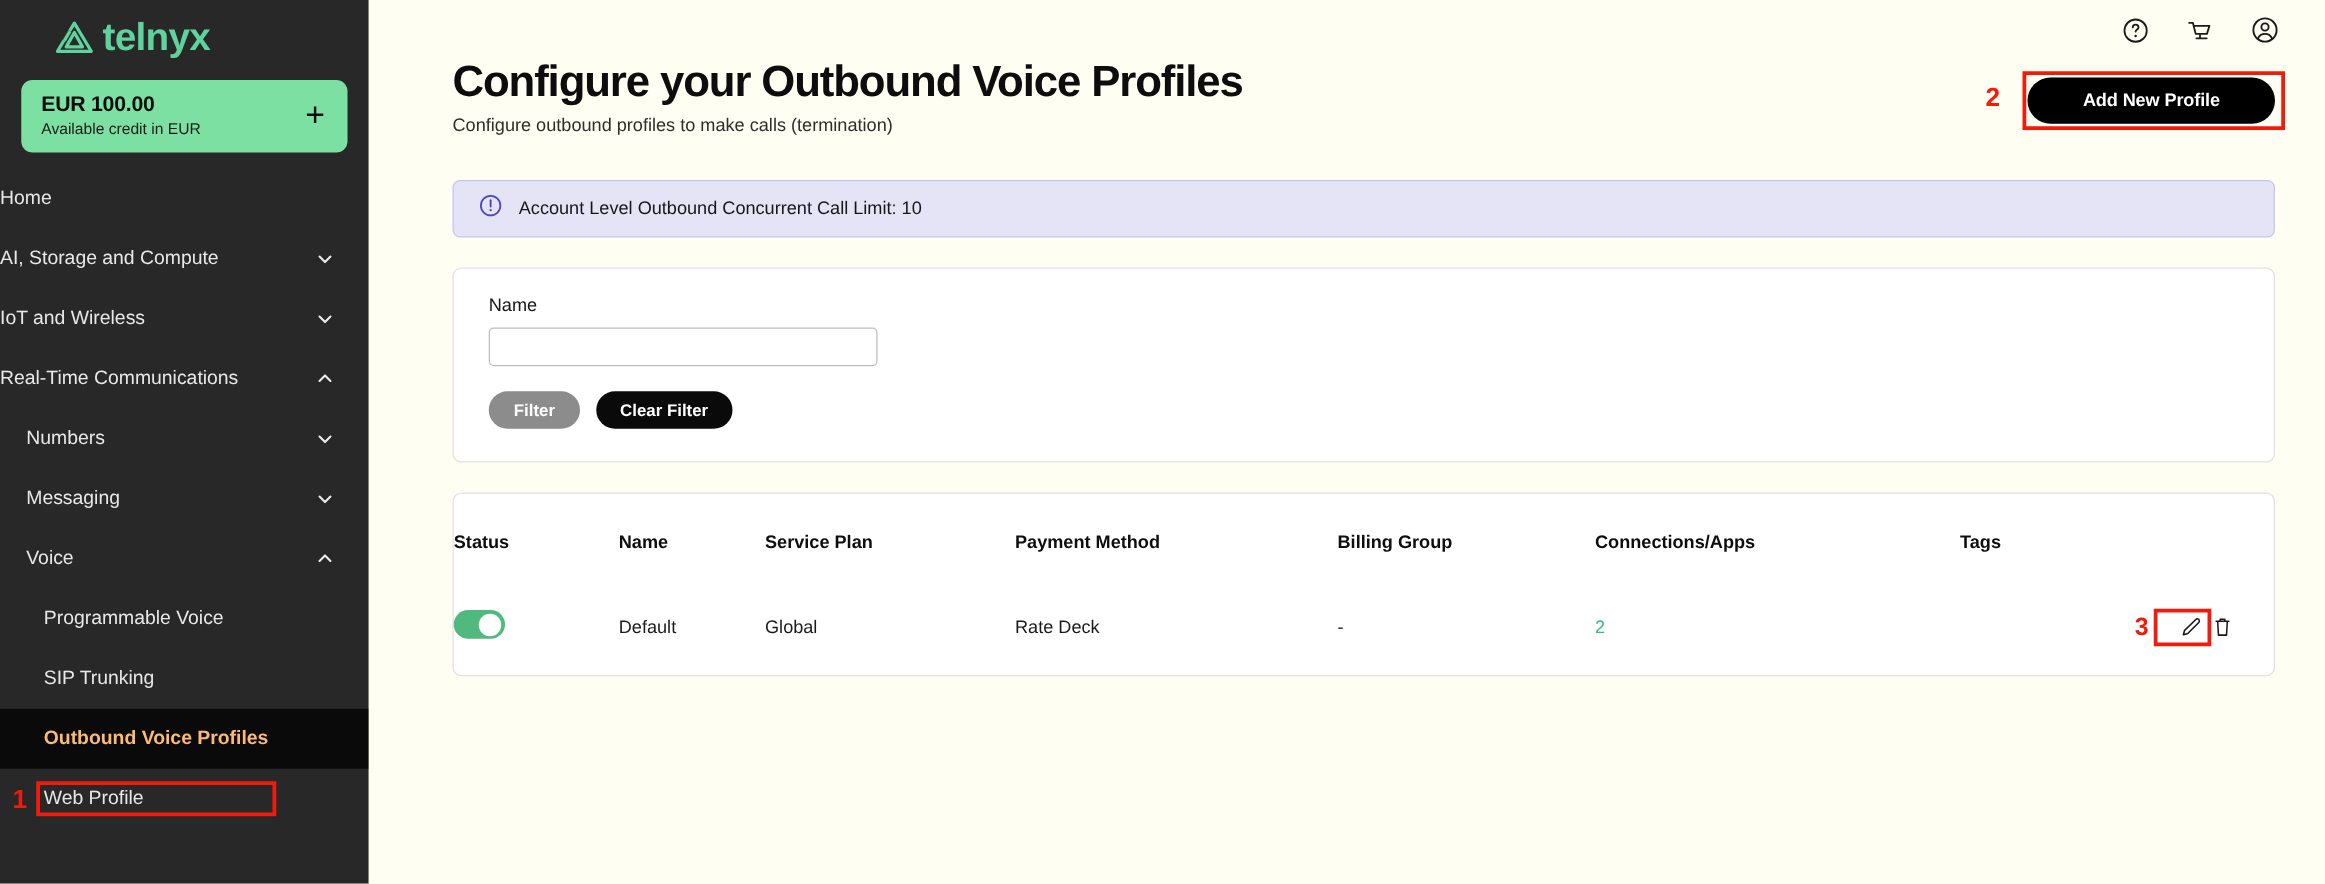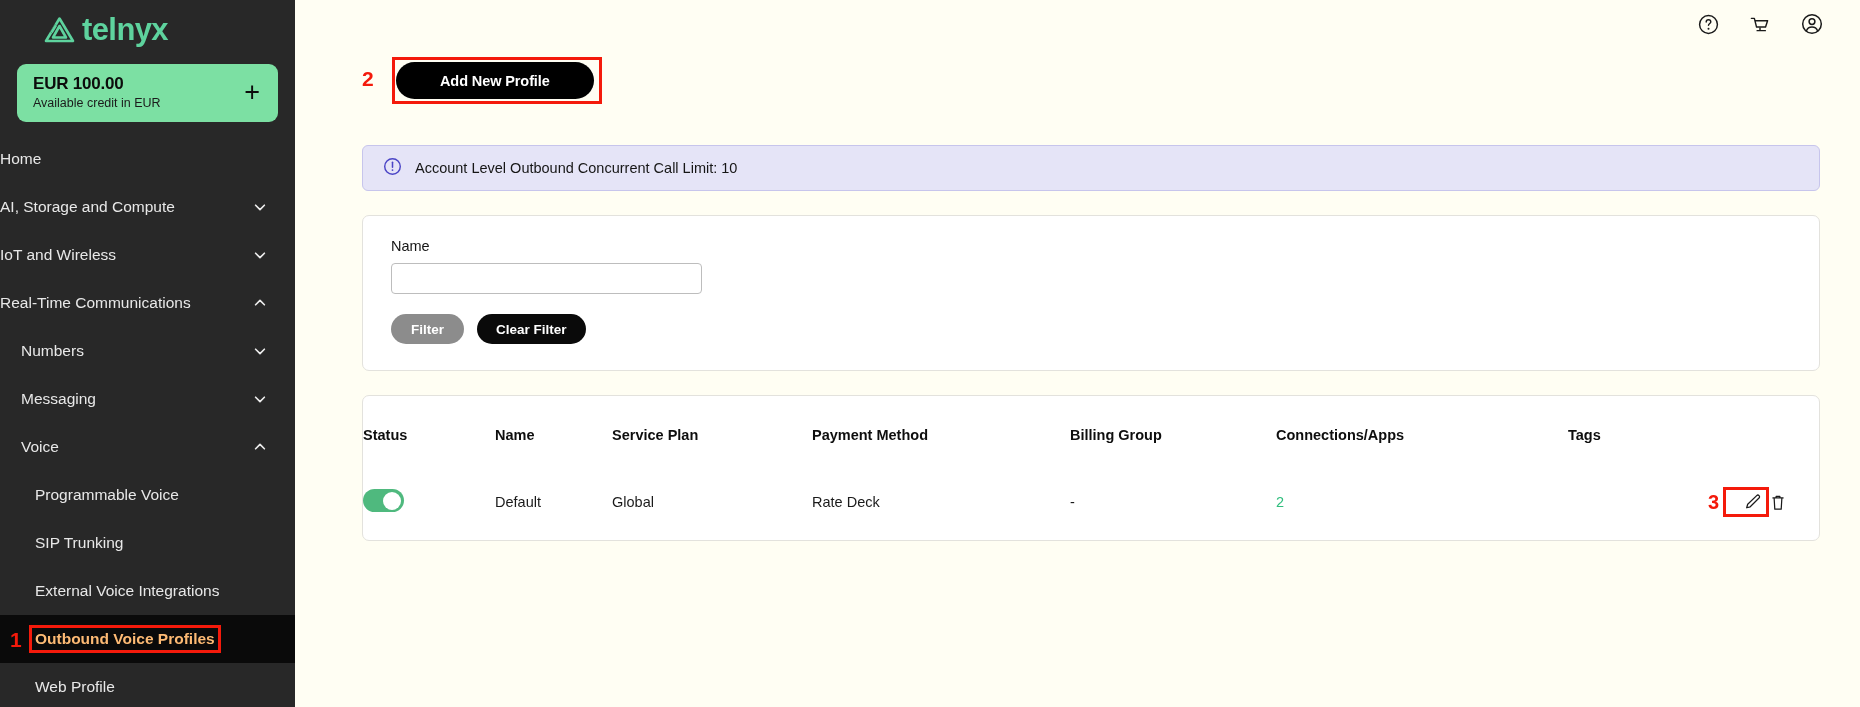--- a/index.html
+++ b/index.html
@@ -147,21 +147,21 @@
     pointer-events: none;
   }
   .cta-num {
     position: absolute; left: 0px; top: 6px;
     color: #F41A0B; font-weight: 700; font-size: 21px; line-height: 1;
   }
 
   .content { padding: 0 40px 0 67px; }
 
   .banner {
-    margin-top: 46px;
+    margin-top: 35px;
     background: #E5E4F7;
     border: 1px solid #C7C5EC;
     border-radius: 6px;
     height: 46px;
     display: flex; align-items: center; gap: 13px;
     padding: 0 20px;
   }
   .banner-text { font-size: 14.5px; color: #161616; }
 
   .card {
@@ -332,23 +332,20 @@
             <svg class="chev" viewBox="0 0 16 16" fill="none">
               <path d="M3 10 L8 5 L13 10" stroke="#EDEDED" stroke-width="1.9" stroke-linecap="round" stroke-linejoin="round"></path>
             </svg>
           </span>
         </div>
         <div class="nav-item lvl-2">
           <span class="lbl">Programmable Voice</span>
         </div>
         <div class="nav-item lvl-2">
           <span class="lbl">SIP Trunking</span>
-        </div>
-        <div class="nav-item lvl-2">
-          <span class="lbl">External Voice Integrations</span>
         </div>
         <div class="nav-item lvl-2 active" id="active-nav-item">
           <span class="lbl">Outbound Voice Profiles</span>
         </div>
         <div class="nav-item lvl-2">
           <span class="lbl">Web Profile</span>
         </div>
       </nav>
 
     <div class="annot-box" id="annot1-box" style="left: 29px; top: 624.797px; width: 191.703px; height: 28px;"></div>
@@ -375,20 +372,24 @@
       <span class="ticon">
         <svg width="24" height="24" viewBox="0 0 24 24" fill="none">
           <circle cx="12" cy="12" r="9.3" stroke="#1A1A1A" stroke-width="1.5"></circle>
           <circle cx="12" cy="9.6" r="2.9" stroke="#1A1A1A" stroke-width="1.5"></circle>
           <path d="M6.3 19c1-2.5 3.1-3.9 5.7-3.9s4.7 1.4 5.7 3.9" stroke="#1A1A1A" stroke-width="1.5" stroke-linecap="round"></path>
         </svg>
       </span>
     </div>
 
     <div class="head-row">
+      <div>
+        <h1 class="page-title">Configure your Outbound Voice Profiles</h1>
+        <div class="page-sub">Configure outbound profiles to make calls (termination)</div>
+      </div>
       <div class="cta-wrap">
         <span class="cta-num">2</span>
         <button class="btn-add">Add New Profile</button>
         <span class="cta-annot"></span>
       </div>
     </div>
 
     <div class="content">
 
       <div class="banner">

